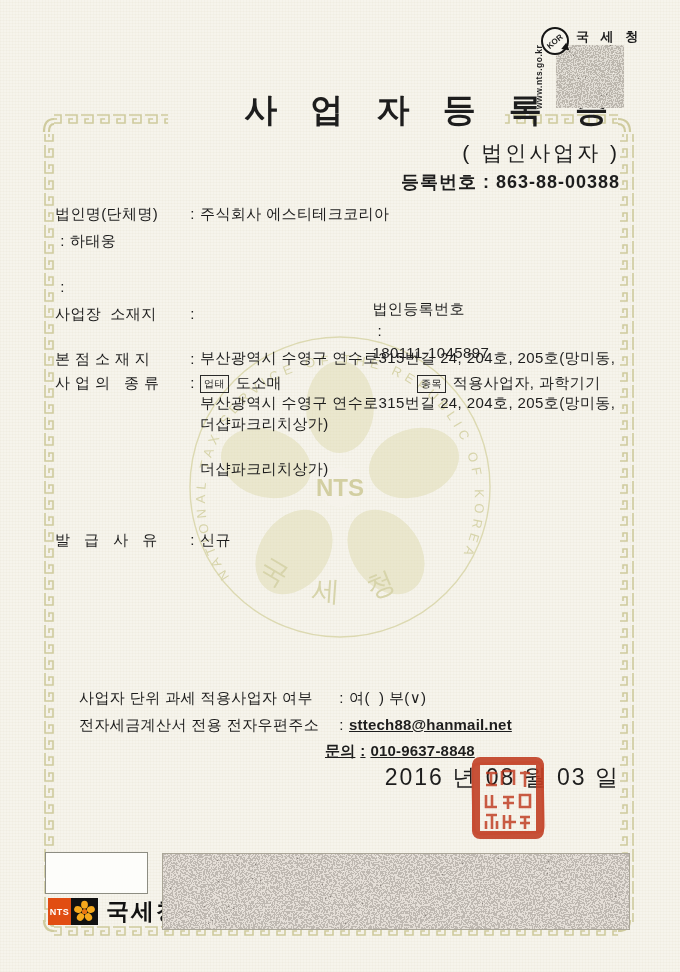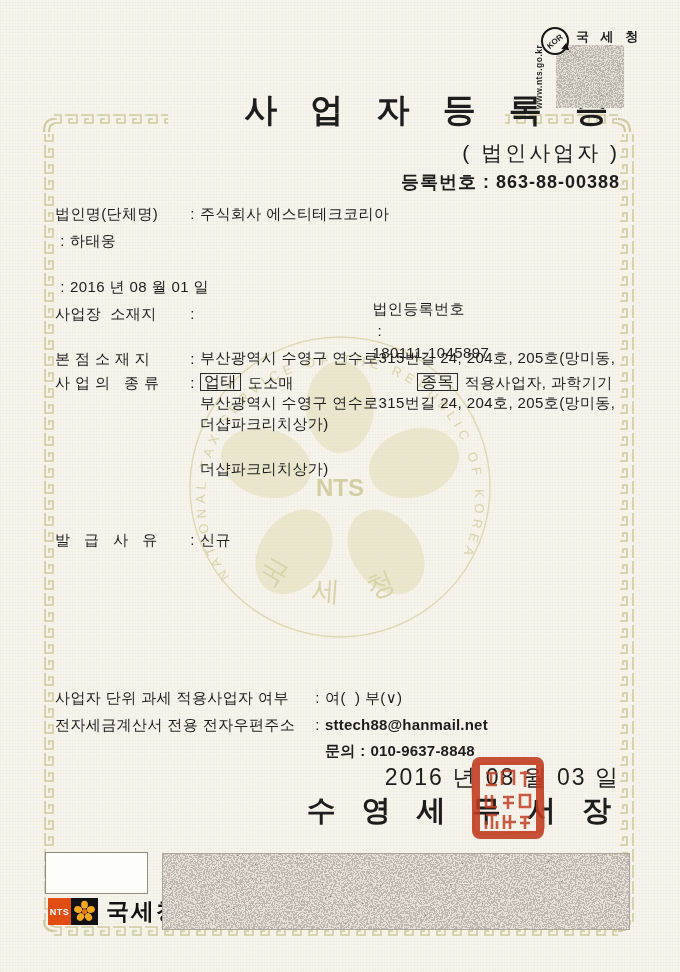--- a/index.html
+++ b/index.html
@@ -10,27 +10,27 @@
                      repeating-linear-gradient(90deg,rgba(190,178,140,.05) 0 1px,transparent 1px 3px);}
   .abs{position:absolute;}
   .bg-svg{position:absolute;left:0;top:0;pointer-events:none;}
   .center{left:0;width:620px;text-align:right;}
   .title{top:88px;font-size:33px;font-weight:bold;letter-spacing:12px;white-space:pre;}
   .subtitle{top:139px;font-size:21px;letter-spacing:3px;white-space:pre;}
   .regline{top:170px;font-size:18px;font-weight:600;letter-spacing:1px;}
   .regline .sp{margin:0 6px;}
   .row{position:absolute;left:55px;width:580px;display:flex;font-size:15px;line-height:22px;letter-spacing:.4px;}
   .lbl{display:inline-block;width:130px;white-space:pre;flex:0 0 auto;}
-  .lbl-wide{display:inline-block;width:255px;white-space:pre;flex:0 0 auto;}
+  .lbl-wide{display:inline-block;width:255px;white-space:pre;flex:0 0 auto;padding-left:24px;}
   .colon{display:inline-block;width:15px;text-align:center;flex:0 0 auto;}
   .val{white-space:pre;}
   .val-lines span{display:block;white-space:pre;}
   .sub-pair{position:absolute;left:290px;top:0;white-space:pre;}
-  .tagbox{display:inline-block;border:1px solid #2a2a2a;font-size:16px;line-height:16px;padding:0 3px;margin-right:7px;vertical-align:1px;}
-  .bold-val{font-weight:700;letter-spacing:.2px;}
+  .tagbox{display:inline-block;border:1px solid #2a2a2a;font-size:10px;line-height:16px;padding:0 3px;margin-right:7px;vertical-align:1px;}
+  .bold-val{font-weight:700;letter-spacing:.2px;text-decoration:underline;}
   .dateline{top:762px;font-size:23px;letter-spacing:2px;white-space:pre;}
   .office{top:791px;font-size:29px;font-weight:bold;letter-spacing:9px;white-space:pre;}
   .agency-top{left:576px;top:28px;font-size:13px;font-weight:bold;letter-spacing:4px;white-space:pre;}
   .nts-url{left:534px;top:45px;height:64px;writing-mode:vertical-rl;transform:rotate(180deg);font-size:8.5px;font-weight:bold;letter-spacing:.5px;color:#222;}
   .kor-badge{left:541px;top:27px;width:24px;height:24px;border:2.5px solid #151515;border-radius:50%;background:#f7f5ee;display:flex;align-items:center;justify-content:center;}
   .kor-badge span{font-size:8px;font-weight:900;transform:rotate(-40deg);letter-spacing:0;}
   .kor-arrow{left:563px;top:44px;width:0;height:0;border-left:7px solid #151515;border-top:4px solid transparent;border-bottom:4px solid transparent;transform:rotate(38deg);}
   .blank-box{left:45px;top:852px;width:101px;height:40px;background:#fdfdfa;border:1px solid #8d8d82;}
   .footer-logo{left:48px;top:896px;display:flex;align-items:center;}
   .nts-sq{width:23px;height:27px;background:#e14d12;color:#fff;font-size:9px;font-weight:bold;display:flex;align-items:center;justify-content:center;letter-spacing:.5px;}
@@ -105,21 +105,20 @@
     <span class="val">주식회사 에스티테크코리아</span>
   </div>
 
   <div class="row" style="top:230px">
     <span class="colon">:</span>
     <span class="val">하태웅</span>
   </div>
 
   <div class="row" style="top:276px">
     <span class="colon">:</span>
-    <span class="val">2016 년 08 월 01 일</span>
     <span class="sub-pair">
       <span>법인등록번호</span>
       <span class="colon">:</span>
       <span>180111-1045897</span>
     </span>
   </div>
 
   <div class="row" style="top:303px">
     <span class="lbl">사업장  소재지</span>
     <span class="colon">:</span>
@@ -163,21 +162,20 @@
     <span class="val bold-val">sttech88@hanmail.net</span>
   </div>
 
   <div class="row" style="top:740px;left:325px;width:300px">
     <span class="bold-val">문의</span>
     <span class="colon bold-val">:</span>
     <span class="val bold-val">010-9637-8848</span>
   </div>
 
   <div class="abs center dateline">2016 년 08 월 03 일</div>
-  <div class="abs center office">수 영 세 무 서 장</div>
 
   <svg class="abs" style="left:470px;top:755px" width="76" height="86" viewBox="0 0 76 86">
     <rect x="6" y="6" width="64" height="74" rx="4" fill="none" stroke="#bf3a1f" stroke-width="8" opacity="0.88"></rect>
     <rect x="3" y="8" width="70" height="70" rx="6" fill="none" stroke="#c8452a" stroke-width="2.5" opacity="0.45" transform="rotate(-2 38 43)"></rect>
     <g stroke="#bf3a1f" stroke-width="2.6" opacity="0.82" fill="none">
       <path d="M16 18 h11 M21 18 v12 M16 30 h11"></path>
       <path d="M32 16 v14 M32 16 h12 v14"></path>
       <path d="M50 18 h10 M55 16 v16"></path>
       <path d="M16 40 v12 h11 M22 40 v12"></path>
       <path d="M33 42 h11 M33 48 h11 M38 42 v12"></path>

